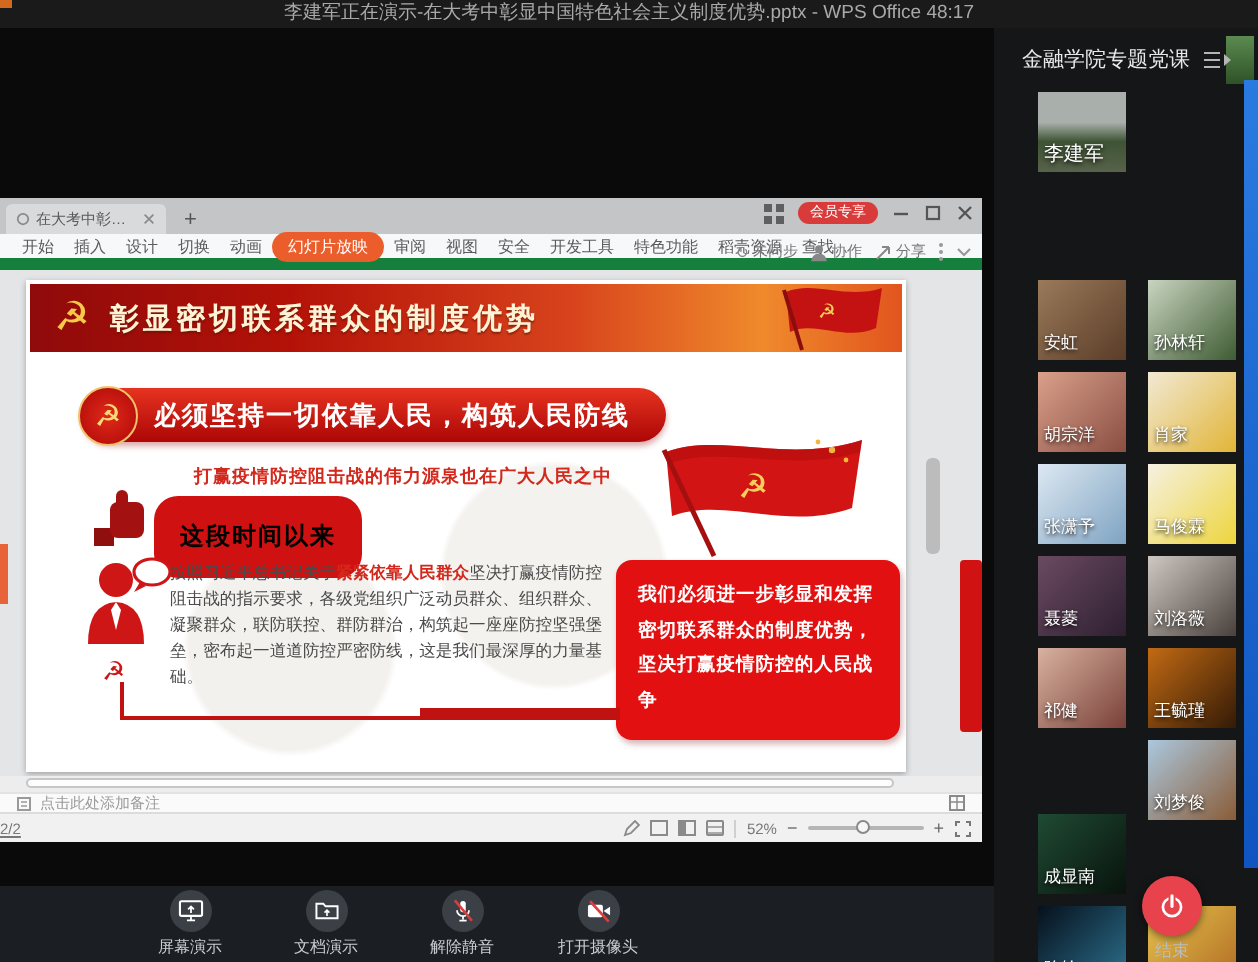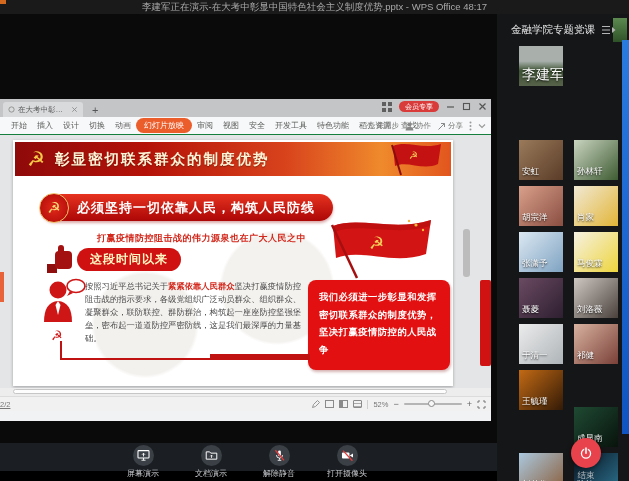--- a/index.html
+++ b/index.html
@@ -23,21 +23,21 @@
   .doc-tab-title { max-width:50px; white-space:nowrap; overflow:hidden; text-overflow:ellipsis;
                    font-size:7.5px; color:#5a5a5a; }
   .tab-glyph { width:7px; height:7px; flex:none; }
   .newtab { font-size:11px; color:#555; margin-left:6px; line-height:14px; padding:0 3px; }
   .tabbar-right { position:absolute; right:4px; top:2px; display:flex; align-items:center; gap:7px; }
   .grid-ico { width:10px; height:10px; }
   .promo-pill { background:#d93a3a; color:#fff; font-size:7px; line-height:11px; height:11px;
                 padding:0 6px; border-radius:6px; white-space:nowrap; }
   .winctl { width:9px; height:9px; }
 
-  .wps-ribbon { position:relative; height:18px; background:#f7f8f9; border-bottom:1px solid #15803d;
+  .wps-ribbon { position:relative; height:18px; background:#f7f8f9; border-bottom:6px solid #15803d;
                 display:flex; align-items:center; padding-left:6px; }
   .rtab { font-size:8px; color:#5c5c5c; padding:2px 5px; white-space:nowrap; }
   .rtab.active { background:#eb5d2b; color:#fff; border-radius:9px; padding:2px 8px; }
   .ribbon-right { position:absolute; right:5px; top:0; height:18px; display:flex; align-items:center;
                   gap:6px; font-size:7.5px; color:#777; }
   .qa { display:flex; align-items:center; gap:2px; white-space:nowrap; }
   .gi { font-size:8px; color:#888; }
 
   
   .wps-canvas { position:relative; height:253px; background:#e4e5e7; overflow:hidden; }
@@ -55,22 +55,22 @@
 
   .sl-banner { position:absolute; left:28px; top:54px; width:292px; height:27px; border-radius:14px;
                background:linear-gradient(180deg,#e63320,#ac0606); box-shadow:0 2px 3px rgba(150,0,0,.35);
                display:flex; align-items:center; }
   .sl-banner-emblem { width:30px; height:30px; border-radius:50%; background:radial-gradient(circle,#e02a1a,#ad0707);
                       border:1.5px solid #f0c36a; margin-left:-2px; flex:none;
                       display:flex; align-items:center; justify-content:center; color:#f7d978; font-size:15px; }
   .sl-banner-text { margin-left:8px; color:#fff; font-weight:bold; font-size:13px; letter-spacing:1px; white-space:nowrap; }
   .sl-subline { position:absolute; left:64px; top:92px; font-size:9px; font-weight:bold; color:#d3281c; letter-spacing:.5px;margin-left:20px; }
   .fist { position:absolute; left:33px; top:105px; }
-  .time-pill { position:absolute; left:64px; top:108px; width:104px; height:23px; background:#d01111;
-               border-radius:12px; color:#fef9c3; font-weight:bold; font-size:12px; letter-spacing:1px;
+  .time-pill { position:absolute; left:64px; top:108px; width:104px; height:41px; background:#d01111;
+               border-radius:12px; color:#000000; font-weight:bold; font-size:12px; letter-spacing:1px;
                display:flex; align-items:center; justify-content:center; }
   .slide-flag { position:absolute; right:14px; top:76px; }
   .person { position:absolute; left:30px; top:138px; }
   .para { position:absolute; left:72px; top:140px; width:216px; font-size:8.3px; line-height:13px;
           color:#4a4a4a; text-align:justify; }
   .para .hl { color:#d3281c; font-weight:bold; }
   .rightbox { position:absolute; left:295px; top:140px; width:142px; height:90px; background:#e21010;
               border-radius:8px; padding:9px 11px; color:#fff; font-size:9.3px; font-weight:bold;
               line-height:17.5px; letter-spacing:.5px; box-shadow:1px 2px 3px rgba(120,0,0,.3); }
   .conn-v { position:absolute; left:47px; top:201px; width:2px; height:17px; background:#c11212; }
@@ -95,38 +95,38 @@
   .vicon { width:9px; height:8px; border:1px solid #8a8a8a; }
   .vicon.v2 { background:linear-gradient(90deg,#8a8a8a 45%,transparent 45%); }
   .vicon.v3 { border-radius:1px; background:repeating-linear-gradient(0deg,#aaa 0 1px,transparent 1px 3px); }
   .sep { width:1px; height:9px; background:#cfcfcf; }
   .zoom-sym { font-size:9px; color:#666; }
   .slider { position:relative; width:58px; height:2px; background:#b5b5b5; border-radius:1px; }
   .knob { position:absolute; left:24px; top:-3px; width:7px; height:7px; border-radius:50%;
           background:#f7f7f7; border:1px solid #8a8a8a; }
 
   
-  .bottombar { position:absolute; left:0; top:443px; width:497px; height:28px; background:#1b1f24;
-               display:flex; align-items:flex-start; padding-left:120px; gap:22px; }
+  .bottombar { position:absolute; left:0; top:443px; width:497px; height:38px; background:#1b1f24;
+               display:flex; align-items:flex-start; padding-left:72px; gap:22px; }
   .tbtn { display:flex; flex-direction:column; align-items:center; width:46px; padding-top:2px; }
   .tbtn .circ { width:21px; height:21px; border-radius:50%; background:#3b4046;
                 display:flex; align-items:center; justify-content:center; }
   .tbtn .lbl { margin-top:2px; font-size:8px; color:#c9ccd0; white-space:nowrap; }
 
   
   .sidebar { position:absolute; left:497px; top:14px; width:132px; height:467px; background:#141618; overflow:hidden; }
   .green-patch { position:absolute; left:116px; top:4px; width:14px; height:24px;
                  background:linear-gradient(180deg,#5c8a50,#2e5228); }
   .blue-strip { position:absolute; left:125px; top:26px; width:7px; height:394px;
                 background:linear-gradient(180deg,#2a7be0,#0f54c0); }
   .sb-header { position:absolute; left:14px; top:9px; width:110px; display:flex; align-items:center; }
   .sb-title { font-size:10.5px; color:#e8e8e8; white-space:nowrap; }
   .sb-collapse { margin-left:6px; }
   .featured { position:absolute; left:22px; top:32px; width:97px; height:88px; overflow:hidden; }
-  .featured .pname { font-size:14px; }
+  .featured .pname { font-size:10px; }
   .pgrid { position:absolute; left:22px; top:126px; width:99px; display:flex; flex-wrap:wrap;
            column-gap:11px; row-gap:6px; }
   .tile { position:relative; width:44px; height:40px; overflow:hidden; }
   .pname { position:absolute; left:3px; bottom:2px; color:#fff; font-size:8.5px; white-space:nowrap;
            text-shadow:0 1px 2px rgba(0,0,0,.9); }
   .endwrap { position:absolute; left:66px; top:424px; width:46px; display:flex; flex-direction:column; align-items:center;text-align:center; }
   .end-circ { width:30px; height:30px; border-radius:50%; background:#e8434c;
               display:flex; align-items:center; justify-content:center; box-shadow:0 1px 4px rgba(0,0,0,.5); }
   .end-lbl { margin-top:2px; font-size:8.5px; color:#b9bcbf; }
 </style>
@@ -279,20 +279,31 @@
         </div>
 
         <div class="vscroll-thumb"></div>
         <div class="redbar"></div>
       </div>
 
       <div class="hscroll">
         <div class="hthumb"></div>
       </div>
 
+      <div class="notesbar">
+        <svg width="8" height="8" viewBox="0 0 8 8">
+            <rect x="1" y="1" width="6" height="6" fill="none" stroke="#9a9a9a"></rect>
+            <path d="M2.5 3h3M2.5 5h3" stroke="#9a9a9a" stroke-width=".7"></path>
+          </svg>
+        <span class="notes-text">点击此处添加备注</span>
+        <svg class="notes-right" width="9" height="9" viewBox="0 0 9 9">
+            <rect x="1" y="1" width="7" height="7" fill="none" stroke="#8a8a8a"></rect>
+            <path d="M1 4h7M4.5 1v7" stroke="#8a8a8a" stroke-width=".7"></path>
+          </svg>
+      </div>
 
       <div class="statusbar">
         <span class="status-left">2/2</span>
         <div class="status-right">
           <svg width="9" height="9" viewBox="0 0 9 9">
               <path d="M1.5 7.5l1-3 4-4 2 2-4 4z" fill="none" stroke="#8a8a8a" stroke-width=".9"></path>
             </svg>
           <div class="vicon"></div>
           <div class="vicon v2"></div>
           <div class="vicon v3"></div>
@@ -390,23 +401,20 @@
         </div>
         <div class="tile" style="background: linear-gradient(135deg, rgb(246, 241, 226), rgb(237, 213, 61));">
           <span class="pname">马俊霖</span>
         </div>
         <div class="tile" style="background: linear-gradient(135deg, rgb(106, 74, 98), rgb(46, 31, 48));">
           <span class="pname">聂菱</span>
         </div>
         <div class="tile" style="background: linear-gradient(135deg, rgb(207, 200, 194), rgb(74, 65, 60));">
           <span class="pname">刘洛薇</span>
         </div>
-        <div class="tile" style="background: linear-gradient(135deg, rgb(236, 236, 236), rgb(174, 180, 184));">
-          <span class="pname">于清一</span>
-        </div>
         <div class="tile" style="background: linear-gradient(135deg, rgb(216, 178, 160), rgb(122, 64, 56));">
           <span class="pname">祁健</span>
         </div>
         <div class="tile" style="background: linear-gradient(135deg, rgb(194, 106, 20), rgb(51, 26, 6));">
           <span class="pname">王毓瑾</span>
         </div>
         <div class="tile" style="background: linear-gradient(135deg, rgb(31, 74, 51), rgb(8, 19, 12)); margin-top: 37px;">
           <span class="pname">成显南</span>
         </div>
         <div class="tile" style="background: linear-gradient(135deg, rgb(170, 200, 222), rgb(138, 92, 56));">

